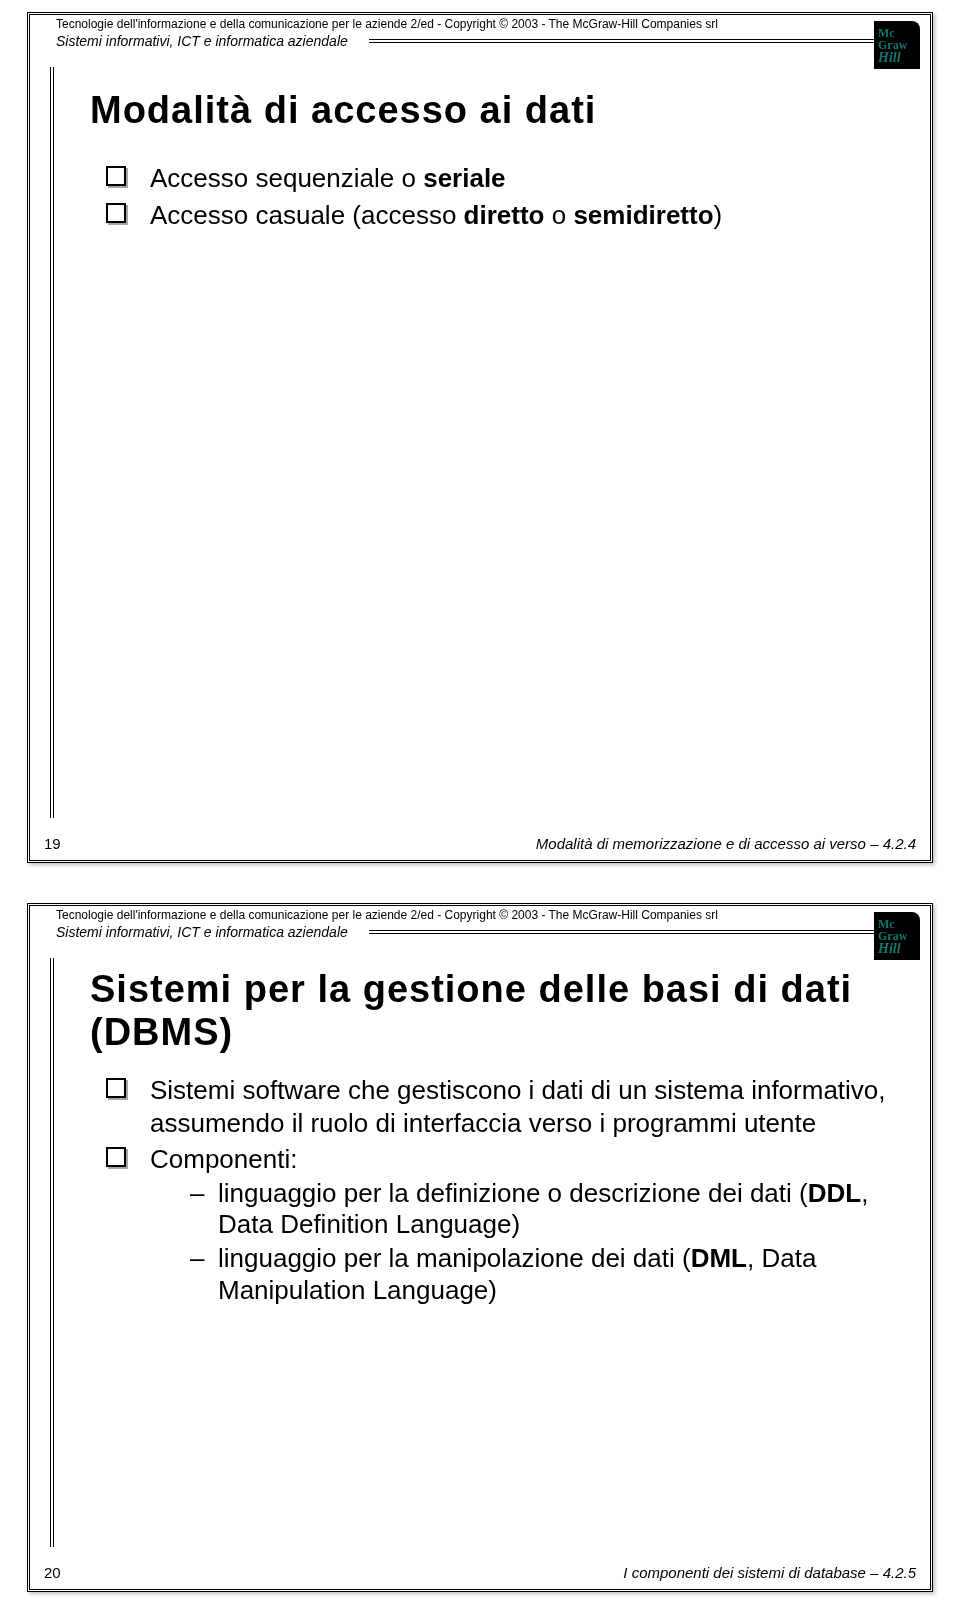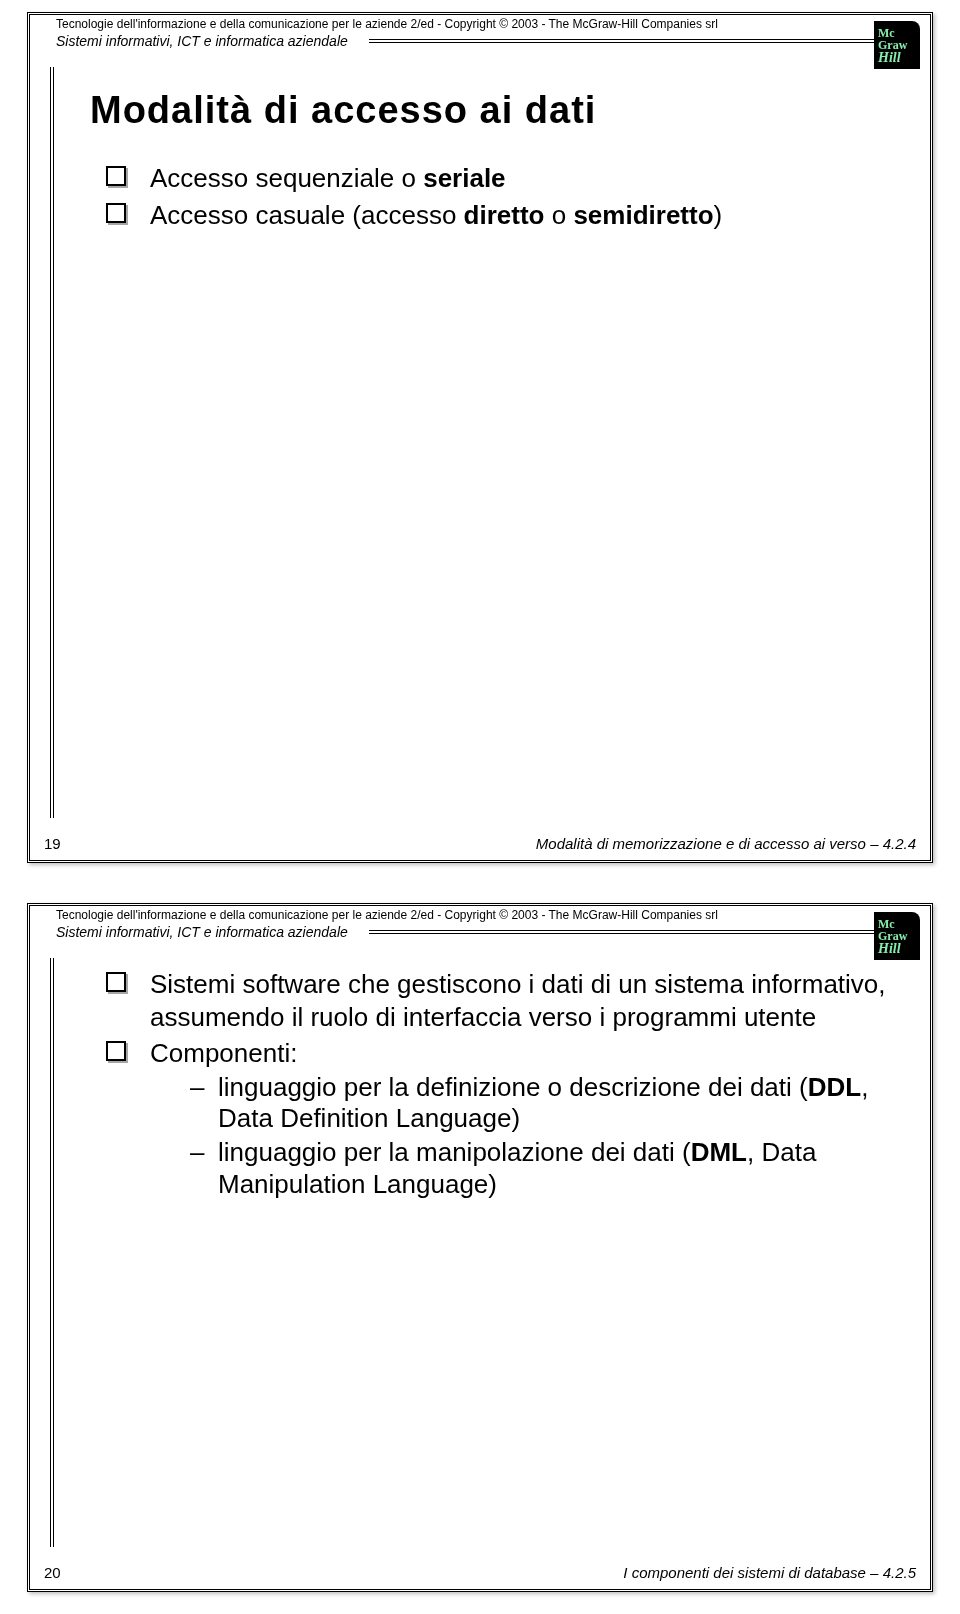--- a/index.html
+++ b/index.html
@@ -46,21 +46,21 @@
     border-top: 4px double #000;
     height: 0;
   }
   .logo {
     position: absolute;
     top: 6px;
     right: 10px;
     width: 46px;
     height: 48px;
     background: #000;
-    color: #86efac;
+    color: #0f766e;
     font-family: "Times New Roman", serif;
     font-weight: bold;
     font-size: 12px;
     line-height: 12px;
     display: flex;
     flex-direction: column;
     justify-content: center;
     align-items: flex-start;
     padding: 2px 4px;
     box-sizing: border-box;
@@ -199,20 +199,21 @@
   <div class="slide-inner">
     <div class="topbar">
       <div class="copyright">Tecnologie dell'informazione e della comunicazione per le aziende 2/ed - Copyright © 2003 - The McGraw-Hill Companies srl</div>
       <div class="subtitle-row">
         <span class="subtitle">Sistemi informativi, ICT e informatica aziendale</span>
         <span class="dline"></span>
       </div>
     </div>
     <div class="side-dline"></div>
     <div class="content">
+      <h1 class="slide-title">Sistemi per la gestione delle basi di dati (DBMS)</h1>
       <ul class="bullets">
         <li>Sistemi software che gestiscono i dati di un sistema informativo, assumendo il ruolo di interfaccia verso i programmi utente</li>
         <li>
           <span>Componenti:</span>
           <ul class="dashes">
             <li>
               <span>linguaggio per la definizione o descrizione dei dati (</span><span class="b">DDL</span><span>, Data Definition Language)</span>
             </li>
             <li>
               <span>linguaggio per la manipolazione dei dati (</span><span class="b">DML</span><span>, Data Manipulation Language)</span>

